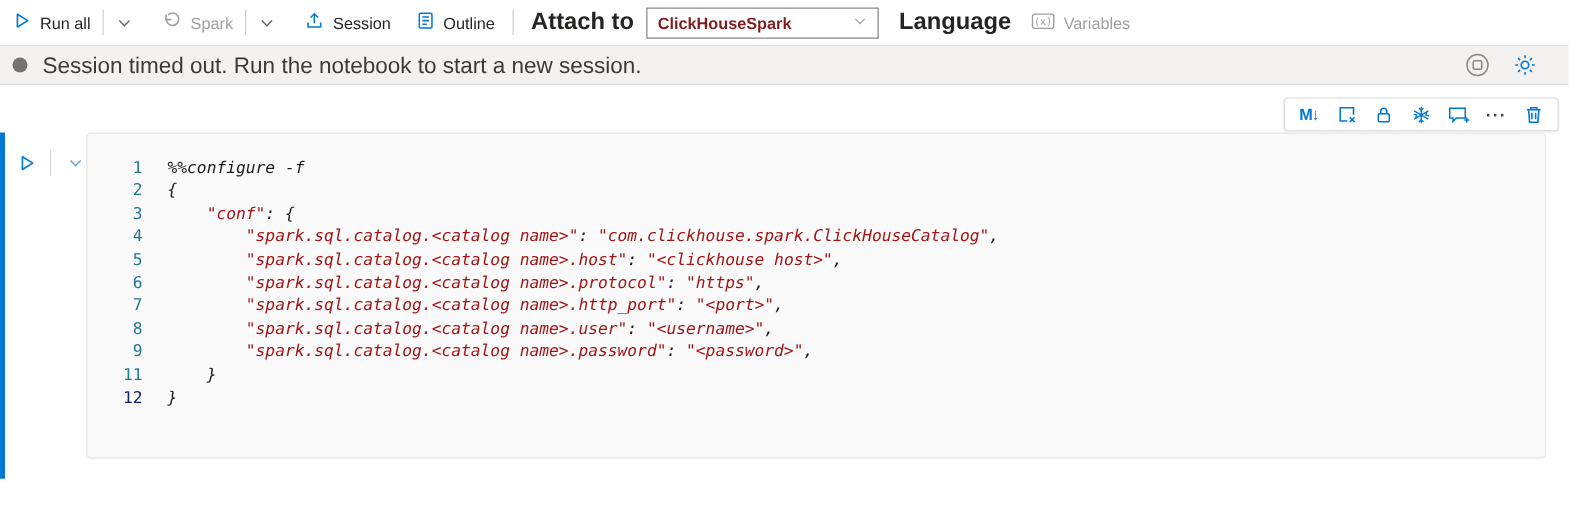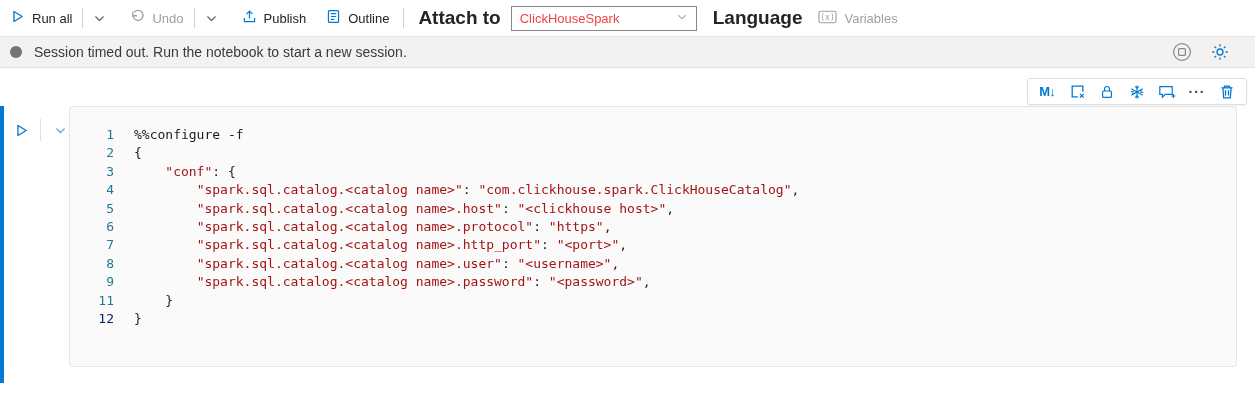--- a/index.html
+++ b/index.html
@@ -10,31 +10,31 @@
   .toolbar { position:absolute; top:0; left:0; width:100%; height:36px;
     display:flex; align-items:center; padding-left:10px; background:#fff;text-align:center; }
   .tb-btn { display:flex; align-items:center; gap:7px; font-size:13px;
     color:#252423; white-space:nowrap; cursor:pointer; }
   .tb-btn.disabled { color:#a19f9d; cursor:default; }
   .tb-divider { width:1px; height:20px; background:#d2d0ce; margin:0 10px; }
   .tb-chevron { display:flex; align-items:center; cursor:pointer; }
   .tb-label { font-size:19px; font-weight:700; color:#252423; white-space:nowrap; }
   .tb-select { height:25px; border:1px solid #8a8886; background:#fff;
     display:flex; align-items:center; justify-content:space-between;
-    padding:0 8px; font-size:13px; color:#ef4444; cursor:pointer; }
+    padding:0 8px; font-size:13px; color:#7f1d1d; cursor:pointer;font-weight:bold; }
   .sel-attach { width:186px; margin-left:10px; }
   .sel-lang   { width:112px; margin-left:10px; }
   .gap16 { margin-left:16px; } .gap20 { margin-left:20px; } .gap24 { margin-left:24px; }
 
   
   .session-bar { position:absolute; top:36px; left:0; width:100%; height:32px;
     background:#f3f2f1; border-top:1px solid #e3e3e3; border-bottom:1px solid #e0e0e0;
     display:flex; align-items:center; padding:0 24px 0 10px; }
   .session-dot { width:12px; height:12px; border-radius:50%; background:#737373; flex:none; }
-  .session-text { font-size:14px; color:#3b3a39; margin-left:12px; flex:1 1 auto; }
+  .session-text { font-size:18px; color:#3b3a39; margin-left:12px; flex:1 1 auto; }
   .session-icons { display:flex; align-items:center; gap:16px; }
   .icon-btn { width:22px; height:22px; display:flex; align-items:center;
     justify-content:center; cursor:pointer; }
 
   
   .cell-toolbar { position:absolute; top:78px; right:8px; height:27px;
     background:#fff; border:1px solid #e1dfdd; border-radius:3px;
     box-shadow:0 1px 2px rgba(0,0,0,.06);
     display:flex; align-items:center; padding:0 6px; gap:4px; }
   .ct-btn { width:26px; height:23px; display:flex; align-items:center;
@@ -48,21 +48,21 @@
   .run-cell { position:absolute; left:10px; top:119px; display:flex; align-items:center; }
   .run-cell .divider { width:1px; height:22px; background:#e1dfdd; margin:0 8px; }
   .cell-box { position:absolute; left:69px; top:106px; width:1168px; height:261px;
     background:#fafafa; border:1px solid #e6e6e6; border-radius:4px;
     padding-top:19px; cursor:text; }
   .code-line { display:flex; font-family:"DejaVu Sans Mono", monospace;
     font-size:13px; line-height:18.4px; white-space:pre; }
   .code-line .ln { width:44px; text-align:right; color:#237893; flex:none;
     user-select:none; }
   .code-line .ln.active { color:#0b216f; }
-  .code-line .code-text { margin-left:20px; color:#1b1b1b; }
+  .code-line .code-text { margin-left:20px; color:#1b1b1b;font-style:italic; }
   .code-text .p { color:#1b1b1b; }
   .code-text .s { color:#a31515; }
 </style>
 </head>
 <body>
 
 <div class="toolbar">
   <div class="tb-btn">
     <span>
       <svg width="15" height="15" viewBox="0 0 16 16">
@@ -78,38 +78,38 @@
       </svg>
   </div>
 
   <div class="tb-btn disabled gap24">
     <span>
       <svg width="15" height="15" viewBox="0 0 16 16" fill="none" stroke="#a19f9d" stroke-width="1.4">
         <path d="M3 2.8v4.4h4.4"></path>
           <path d="M3.3 7.2a5.3 5.3 0 1 0 1.4-4"></path>
       </svg>
     </span>
-    <span>Undo</span>
+    <span>Spark</span>
   </div>
   <div class="tb-divider"></div>
   <div class="tb-chevron">
     <svg width="13" height="13" viewBox="0 0 16 16">
         <path d="M3 5.5l5 5 5-5" fill="none" stroke="#68686b" stroke-width="1.5"></path>
       </svg>
   </div>
 
   <div class="tb-btn gap24">
     <span>
       <svg width="15" height="15" viewBox="0 0 16 16" fill="none" stroke="#0078d4" stroke-width="1.3">
         <path d="M8 10.2V2.6"></path>
           <path d="M4.8 5.4L8 2.2l3.2 3.2"></path>
           <path d="M2.6 9.6v3.8h10.8V9.6"></path>
       </svg>
     </span>
-    <span>Publish</span>
+    <span>Session</span>
   </div>
 
   <div class="tb-btn gap20">
     <span>
       <svg width="15" height="15" viewBox="0 0 16 16" fill="none" stroke="#0078d4" stroke-width="1.3">
         <rect x="2.6" y="1.8" width="10.8" height="12.4" rx="1"></rect>
           <path d="M5.2 5h5.6M5.2 8h5.6M5.2 11h3.8"></path>
       </svg>
     </span>
     <span>Outline</span>

